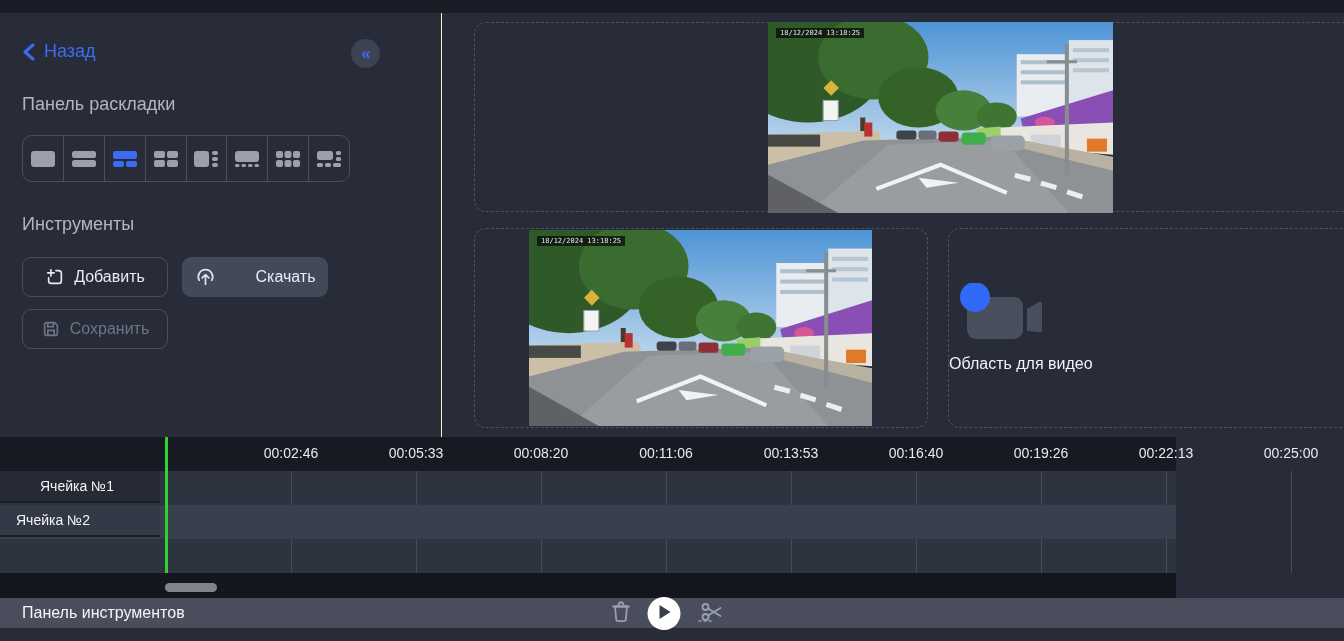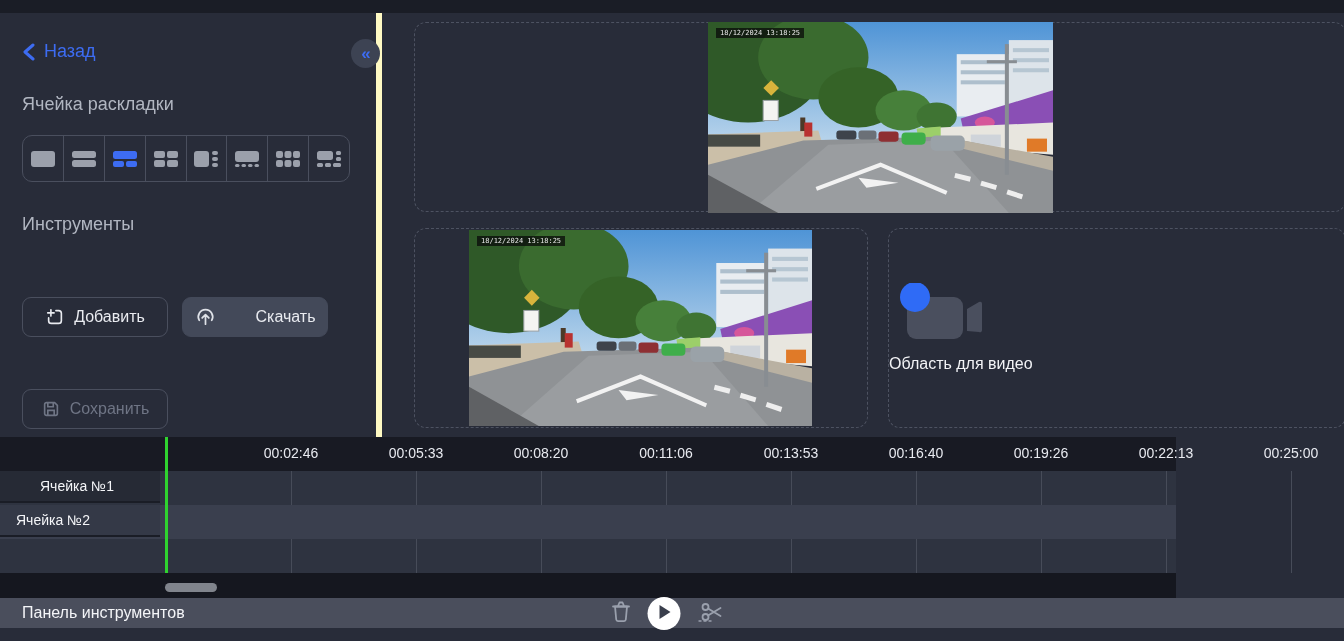--- a/index.html
+++ b/index.html
@@ -7,39 +7,39 @@
     font-family:"Liberation Sans", sans-serif; background:#282c39; }
   .app { position:relative; width:1344px; height:641px; background:#282c39; }
 
   
   .topstrip { height:13px; background:#1a1d26; }
 
   
   .workspace { position:relative; display:flex; height:424px; }
 
   
-  .sidebar { position:relative; width:382px; height:100%; padding:20px 36px 0 22px;
-    border-right:6px solid #fef9c3; }
+  .sidebar { position:relative; width:442px; height:100%; padding:20px 36px 0 22px;
+    border-right:1px solid #fef9c3; }
   .back { display:flex; align-items:center; gap:8px; color:#3d6cf2;
     font-size:18px; cursor:pointer; margin-top:8px; }
   .back svg { display:block; }
   .section-title { color:#b1b6c1; font-size:18px; margin-top:32px; }
   .layout-bar { display:flex; margin-top:20px; width:328px; height:47px;
     border:1px solid #4a4f5e; border-radius:10px; overflow:hidden; }
   .layout-opt { flex:1; display:flex; align-items:center; justify-content:center;
     color:#9ba0ab; border-right:1px solid #4a4f5e; cursor:pointer; }
   .layout-opt:last-child { border-right:none; }
   .layout-opt.selected { color:#3d6cf2; }
   .layout-opt svg { display:block; }
 
   .tools { margin-top:22px; display:flex; flex-wrap:wrap; gap:12px 14px; width:320px; }
   .btn { display:flex; align-items:center; justify-content:center; gap:9px;
     width:146px; height:40px; border:1px solid #4a4f5e; border-radius:9px;
     background:transparent; color:#e9ebf0; font-size:16px;
-    font-family:"Liberation Sans", sans-serif; cursor:pointer;margin-top:40px; }
+    font-family:"Liberation Sans", sans-serif; cursor:pointer; }
   .btn.filled { background:#434959; border-color:#434959;gap:40px; }
   .btn.disabled { color:#6f7585; }
   .btn svg { display:block; }
 
   
   .collapse-btn { position:absolute; left:351px; top:26px; width:29px; height:29px;
     border-radius:50%; background:#3d4353; color:#3d6cf2; display:flex;
     align-items:center; justify-content:center; font-size:17px; font-weight:bold;
     cursor:pointer; z-index:5; letter-spacing:-1px; }
 
@@ -167,21 +167,21 @@
     <aside class="sidebar">
       <div class="back">
         <span>
           <svg width="14" height="18" viewBox="0 0 14 18">
               <path d="M11 2 L3 9 L11 16" fill="none" stroke="#3d6cf2" stroke-width="3" stroke-linecap="round" stroke-linejoin="round"></path>
             </svg>
         </span>
         <span>Назад</span>
       </div>
 
-      <div class="section-title">Ячейка раскладки</div>
+      <div class="section-title">Панель раскладки</div>
 
       <div class="layout-bar">
         <div class="layout-opt">
           <svg width="28" height="20" viewBox="0 0 28 20">
               <rect x="2" y="2" width="24" height="16" rx="3" fill="currentColor"></rect>
             </svg>
         </div>
         <div class="layout-opt">
           <svg width="28" height="20" viewBox="0 0 28 20">
               <rect x="2" y="2" width="24" height="7" rx="2.5" fill="currentColor"></rect>

